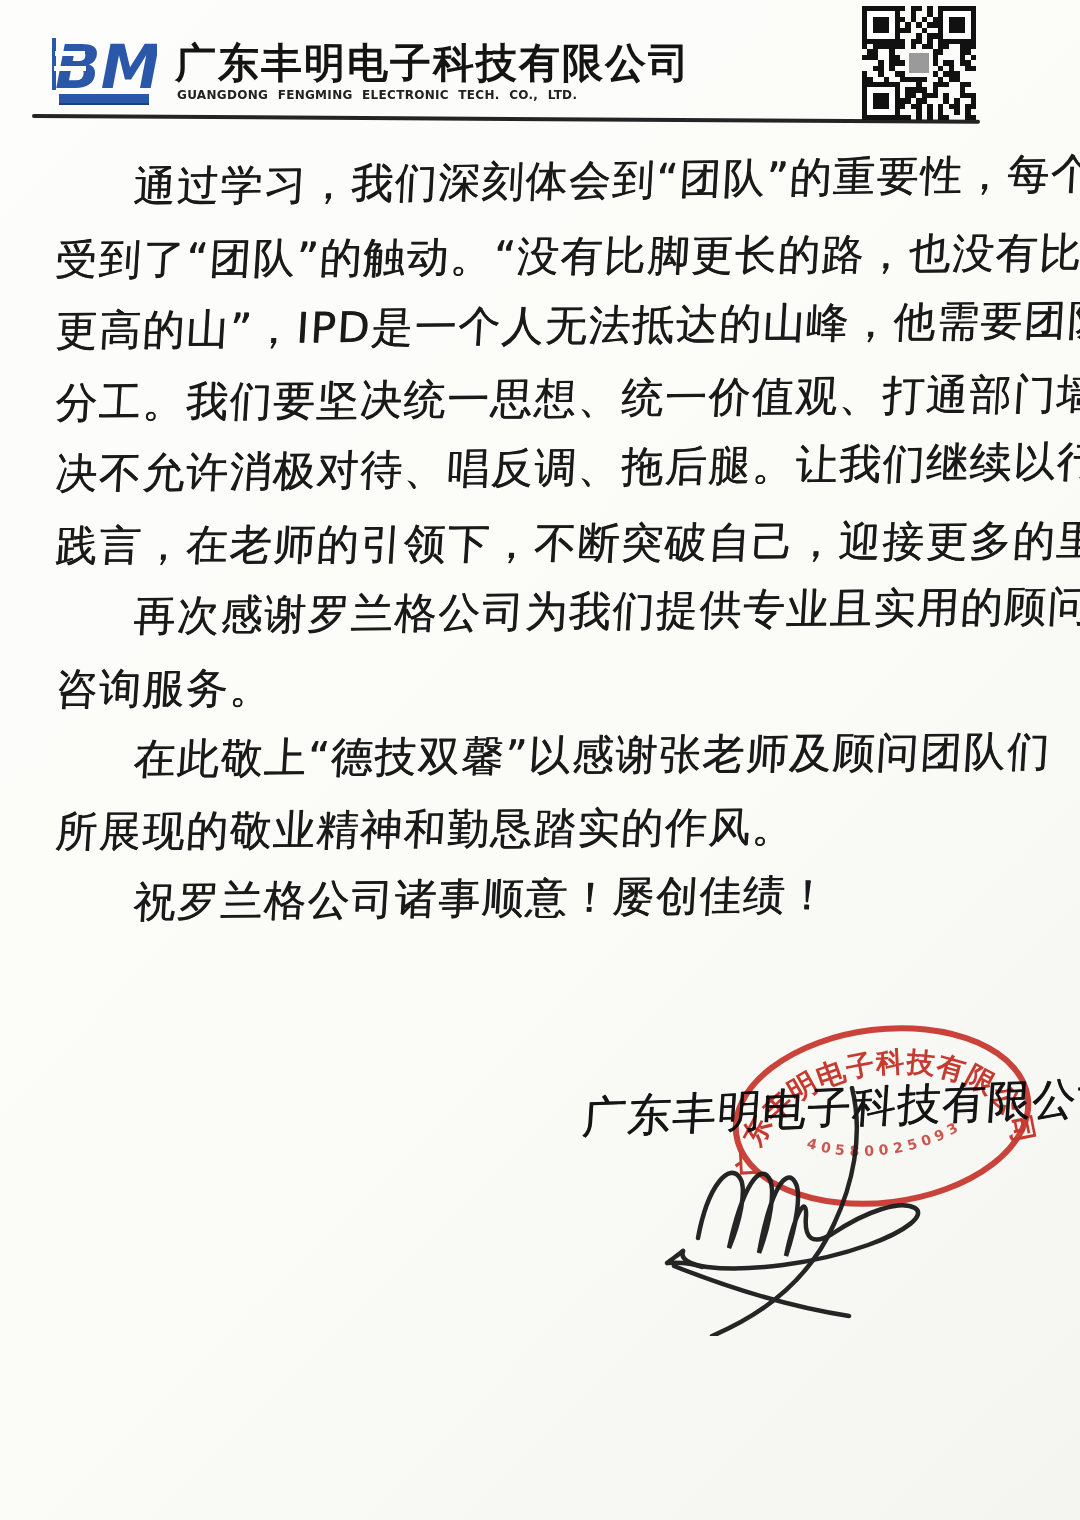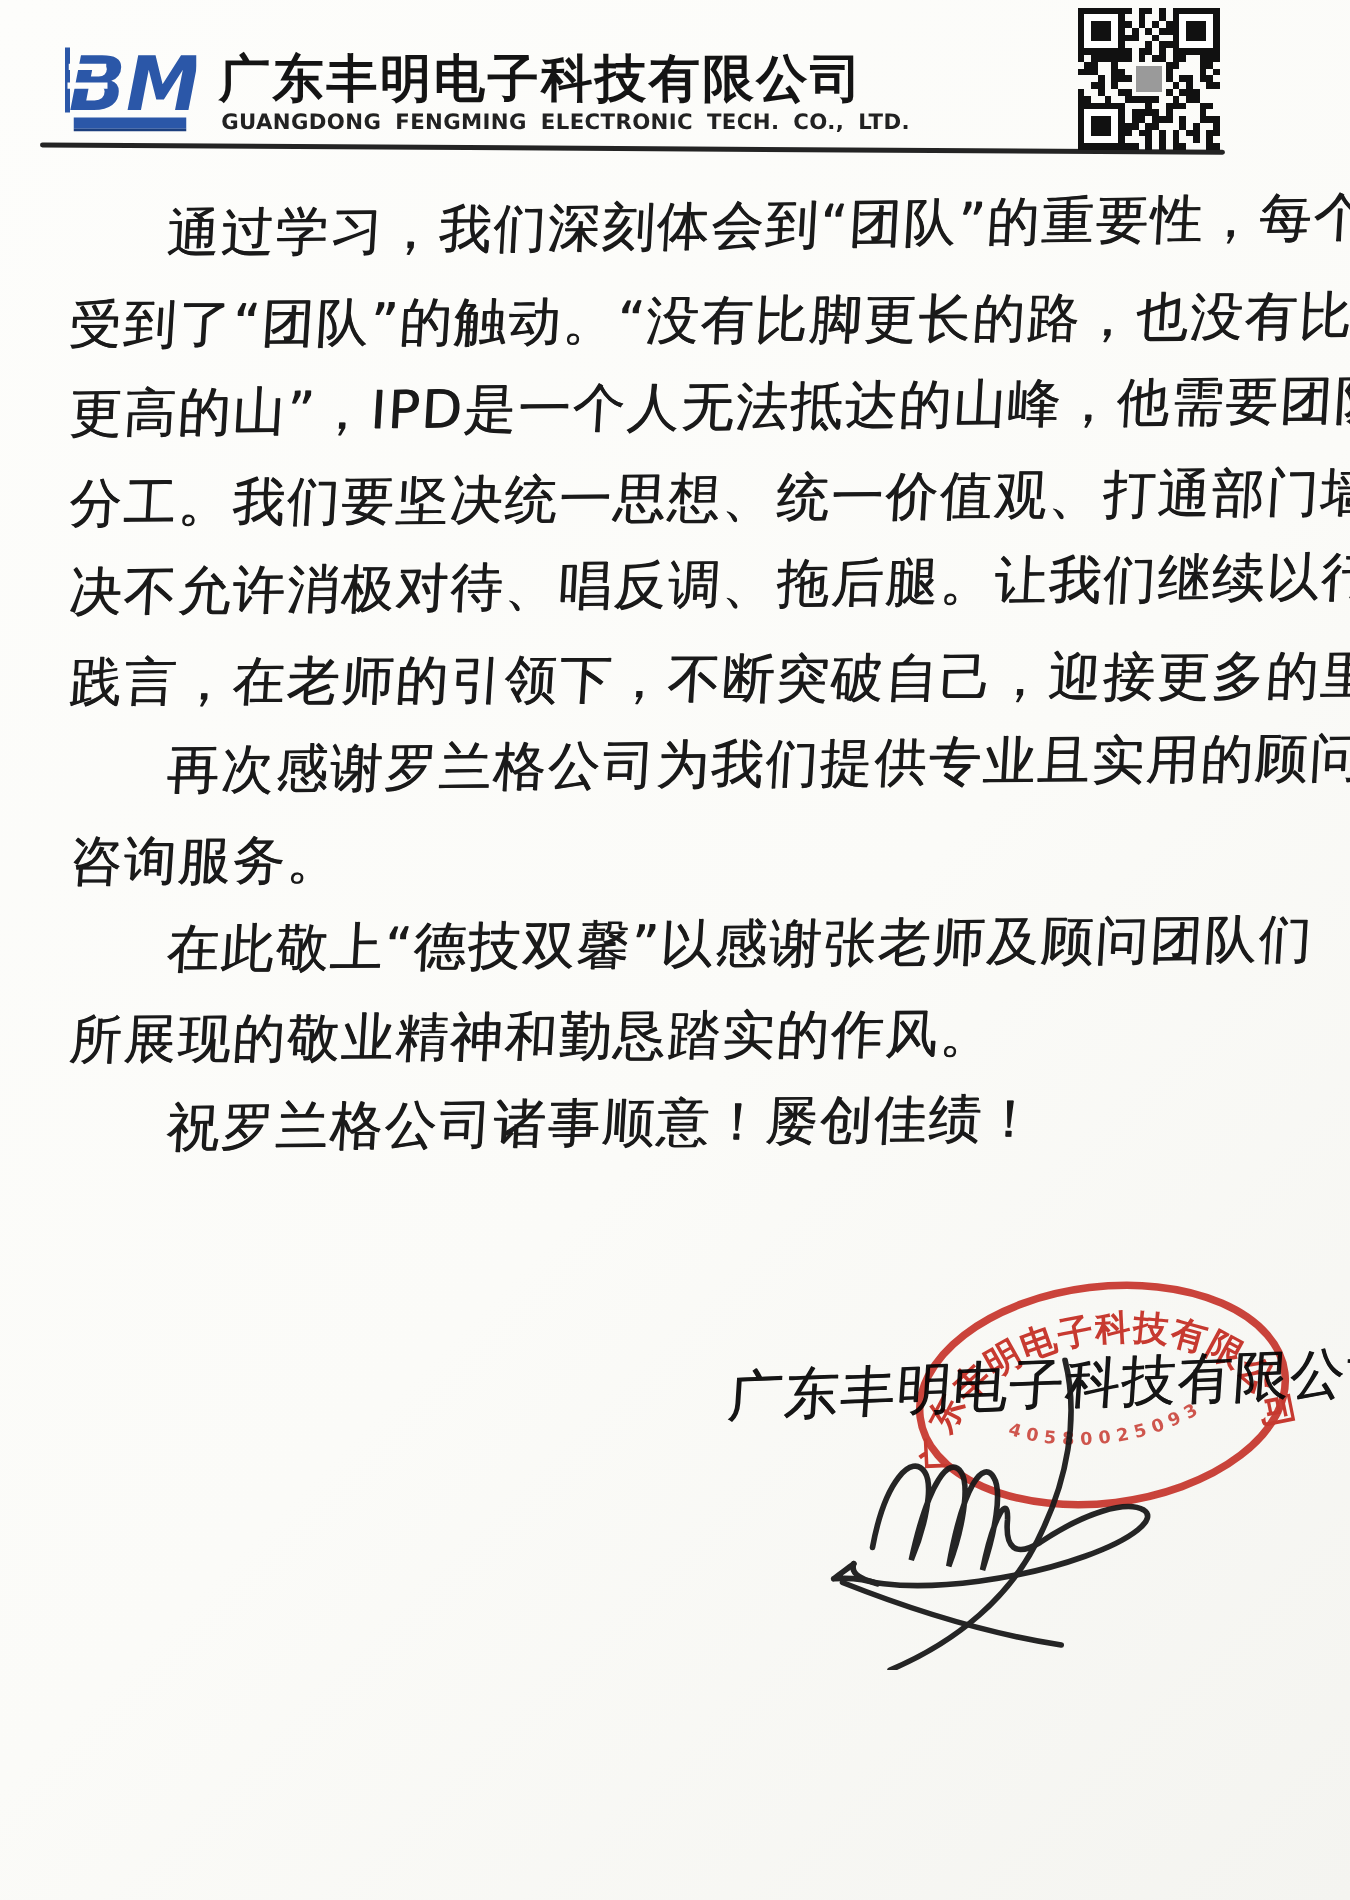--- a/index.html
+++ b/index.html
@@ -5,21 +5,21 @@
   html,body{margin:0;padding:0;background:#e9e9e7;}
   .page{
     position:relative;width:1080px;height:1520px;margin:0 auto;
     background:linear-gradient(135deg,#fdfdfb 0%,#fbfbf8 55%,#f4f4f0 100%);
     font-family:"DejaVu Sans",sans-serif;color:#161616;overflow:hidden;
   }
   
   .logo{position:absolute;left:45px;top:30px;width:112px;height:86px;}
   .cn-name{position:absolute;left:175px;top:36px;font-size:41px;font-weight:bold;
     letter-spacing:2px;color:#141414;white-space:nowrap;}
-  .en-name{position:absolute;left:177px;top:88px;font-size:17px;font-weight:bold;
+  .en-name{position:absolute;left:177px;top:88px;font-size:12px;font-weight:bold;
     letter-spacing:.3px;word-spacing:5px;color:#222;white-space:nowrap;}
   .rule{position:absolute;left:32px;top:114px;width:948px;height:4px;background:#242424;
     transform:rotate(.35deg);transform-origin:left center;border-radius:2px;}
   .qr{position:absolute;left:860px;top:6px;width:118px;height:114px;}
   
   .letter{position:absolute;left:55px;top:160px;width:1005px;}
   .line{
     height:71.5px;font-size:42px;letter-spacing:1.5px;white-space:nowrap;
     transform-origin:left center;color:#1a1a1a;
     text-shadow:.5px .3px 0 #1a1a1a;

